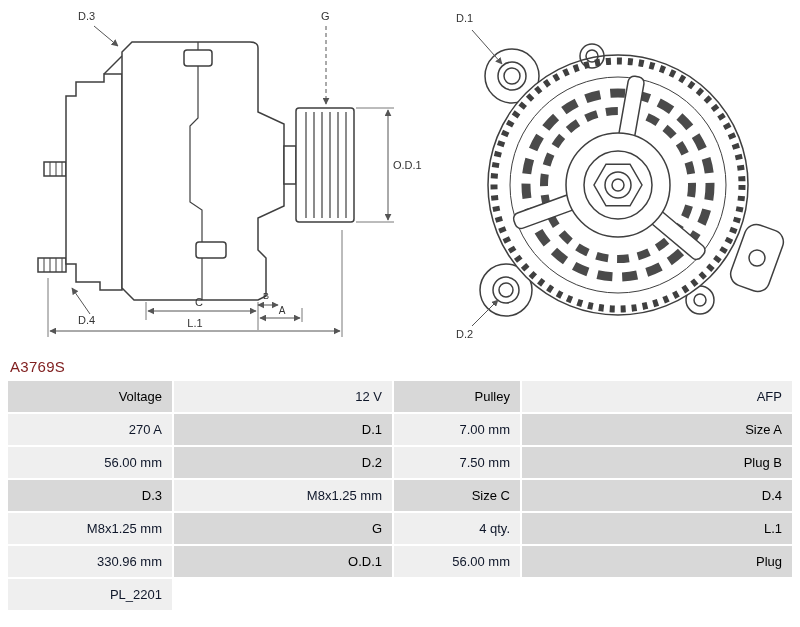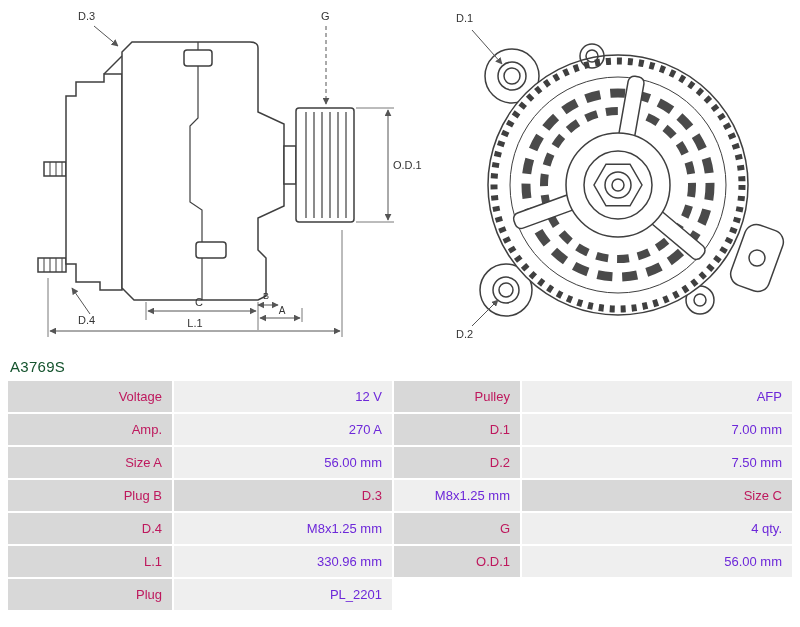--- a/index.html
+++ b/index.html
@@ -7,41 +7,41 @@
     width:800px;height:627px;
     font-family:"Liberation Sans", sans-serif;
     color:#4d4d4d;
     position:relative;
     overflow:hidden;
   }
   .drawing-wrap{width:800px;height:352px;position:relative;}
   .part-number{
     margin:6px 0 6px 10px;
     font-size:15px;
-    color:#14532d;
+    color:#7f1d1d;
     letter-spacing:.3px;
   }
   .spec-table{
     margin:4px 8px 0 8px;
     display:grid;
     grid-template-columns:164px 218px 126px 1fr;
     gap:2px;
     background:#ffffff;
     font-size:13px;
   }
   .cell{
     height:31px;
     display:flex;
     align-items:center;
     justify-content:flex-end;
     padding-right:10px;
     box-sizing:border-box;
   }
-  .lbl{background:#d8d8d8;color:#be185d;}
-  .val{background:#efefef;color:#6d28d9;}
+  .lbl{background:#d8d8d8;color:#000000;}
+  .val{background:#efefef;color:#0f172a;}
   svg text{font-family:"Liberation Sans", sans-serif;fill:#333;}
 </style>
 </head>
 <body>
 
 <div class="drawing-wrap">
 <svg width="800" height="352" viewBox="0 0 800 352">
   <defs>
     <marker id="arr" viewBox="0 0 10 10" refX="9" refY="5" markerWidth="7" markerHeight="7" orient="auto-start-reverse">
       <path d="M0,0 L10,5 L0,10 z" fill="#555"></path>
@@ -170,21 +170,20 @@
 
 <div class="part-number">A3769S</div>
 
 <div class="spec-table">
 
   <div class="cell lbl">Voltage</div>
   <div class="cell val">12 V</div>
   <div class="cell lbl">Pulley</div>
   <div class="cell val">AFP</div>
 
-  <div class="cell lbl">Amp.</div>
   <div class="cell val">270 A</div>
   <div class="cell lbl">D.1</div>
   <div class="cell val">7.00 mm</div>
 
   <div class="cell lbl">Size A</div>
   <div class="cell val">56.00 mm</div>
   <div class="cell lbl">D.2</div>
   <div class="cell val">7.50 mm</div>
 
   <div class="cell lbl">Plug B</div>

